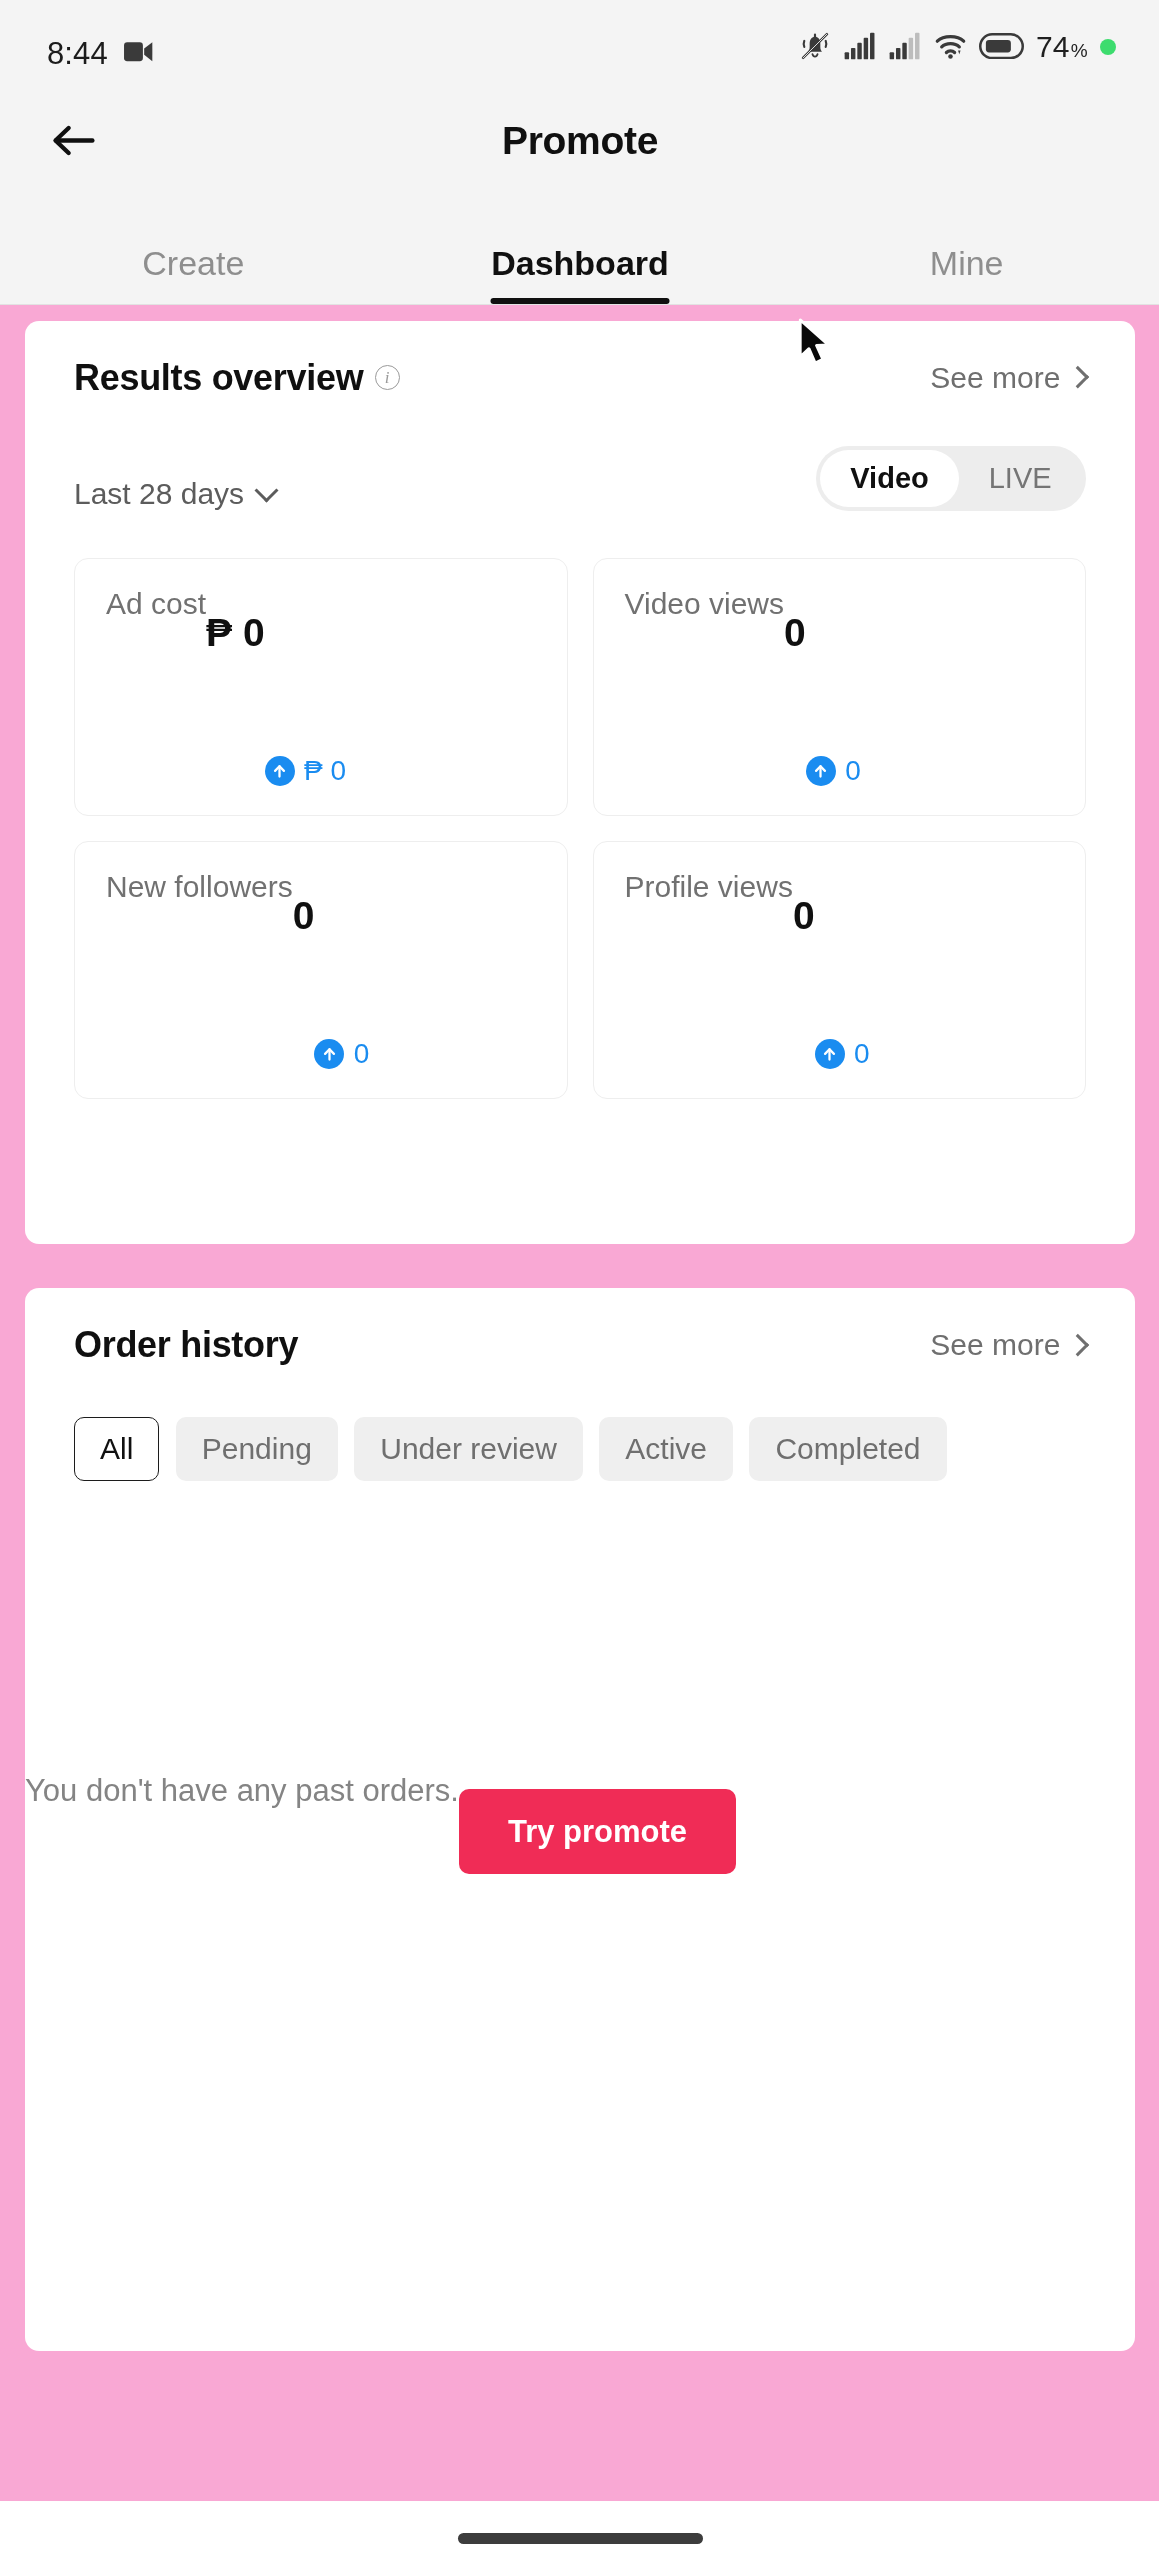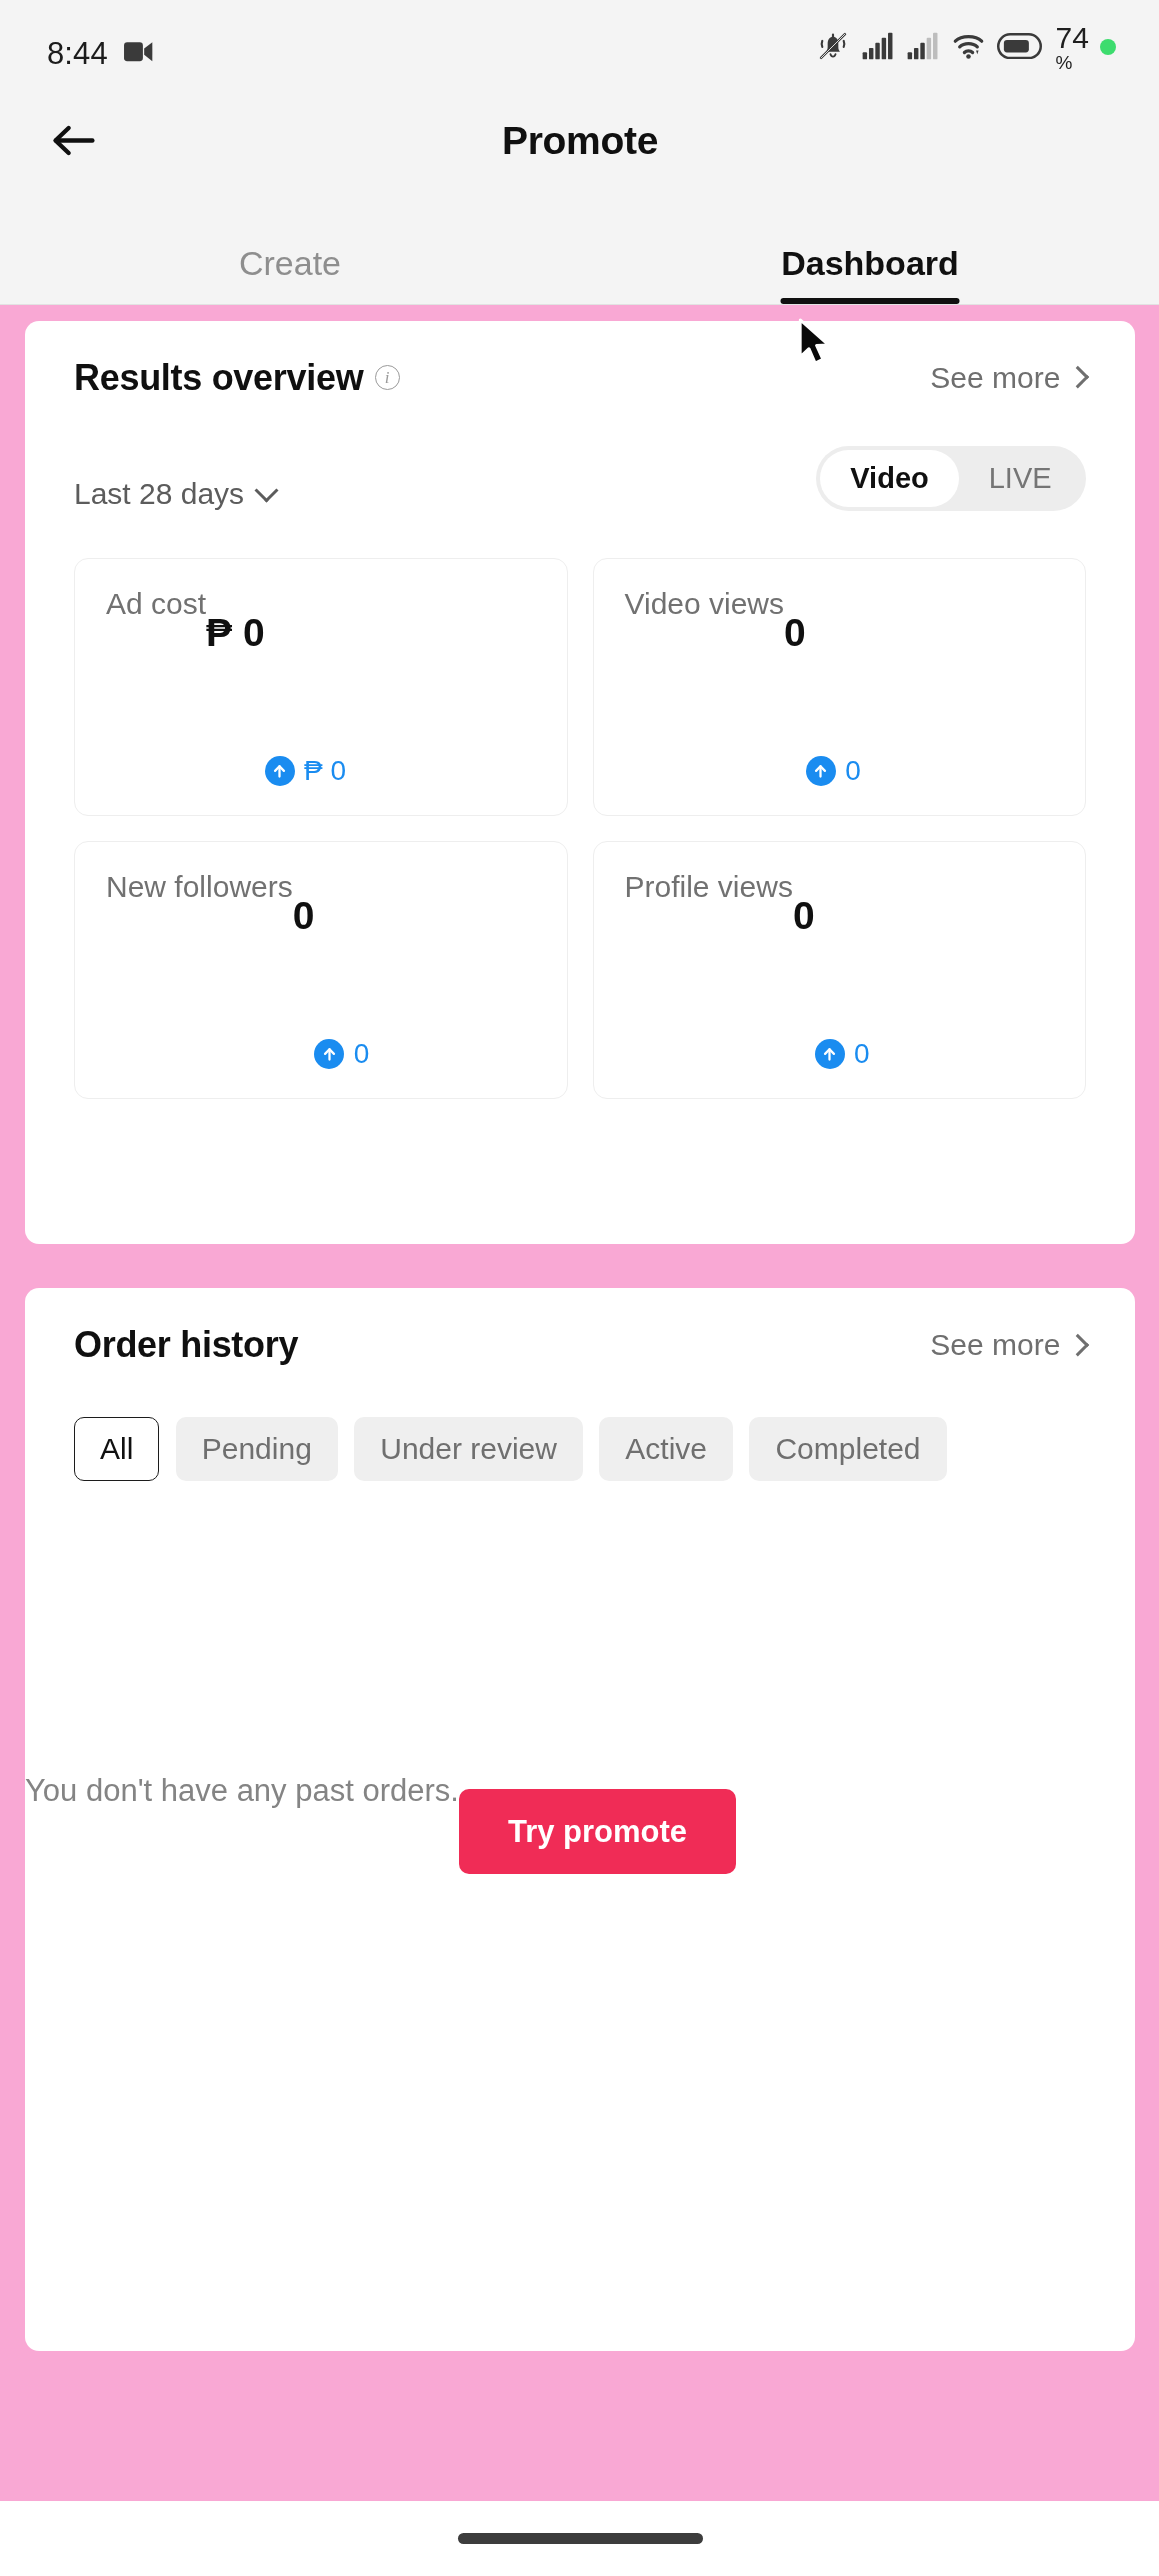--- a/index.html
+++ b/index.html
@@ -50,21 +50,20 @@
     display: flex;
     align-items: center;
     gap: 12px;
   }
   .battery-pct {
     font-size: 30px;
     color: #1f1f1f;
     line-height: 1;
     display: flex;
     align-items: baseline;
-    flex-direction: column;
   }
   .battery-pct .pct-sym {
     font-size: 19px;
     margin-left: 1.3px;
   }
   .green-dot {
     width: 16.4px;
     height: 16.4px;
     border-radius: 50%;
     background: #3ddc6e;
@@ -472,20 +471,21 @@
           </g>
         </svg>
       </span>
     </div>
     <div class="page-title">Promote</div>
   </div>
 
   <div class="tabs-bar">
     <div class="tab">Create</div>
     <div class="tab active">Dashboard</div>
+    <div class="tab">Mine</div>
   </div>
 
   <div class="scroll-body">
 
     <div class="card card-results">
       <div class="sec-head">
         <div class="sec-title-wrap">
           <span class="sec-title">Results overview</span>
           <span class="info-icon">i</span>
         </div>

